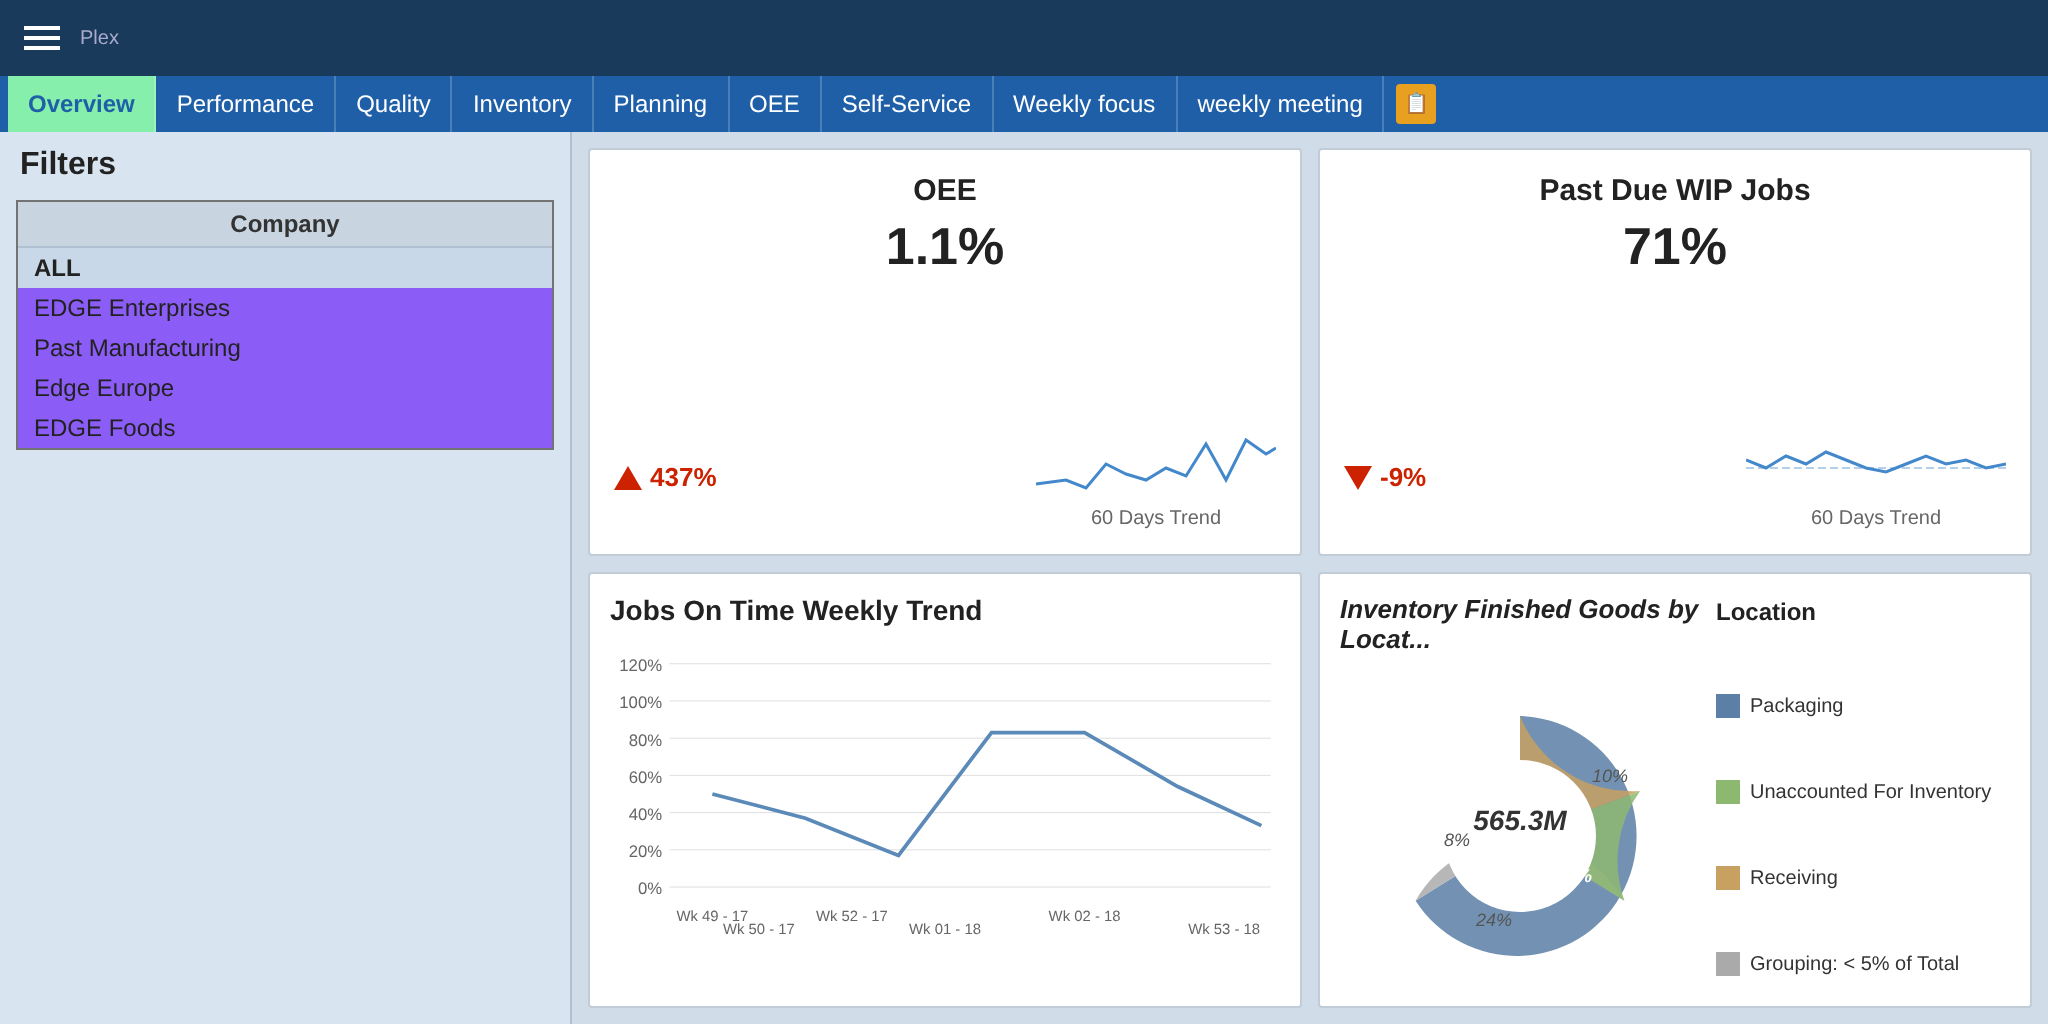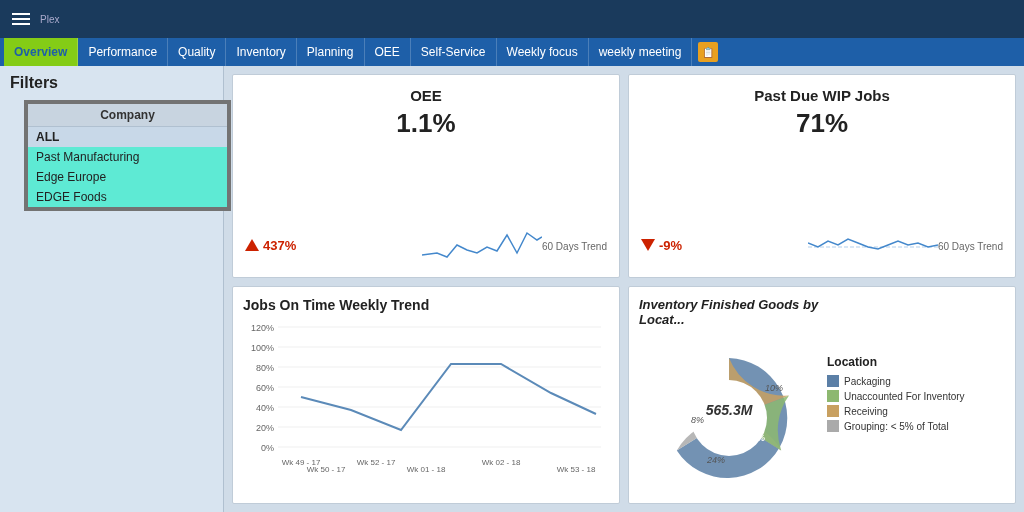--- a/index.html
+++ b/index.html
@@ -34,58 +34,57 @@
       color: white;
       font-size: 12px;
       padding: 4px 10px;
       cursor: pointer;
       height: 100%;
       display: flex;
       align-items: center;
       border-right: 1px solid rgba(255,255,255,0.2);
     }
     .nav-tab.active {
-      background: #84cc16;
+      background: #86efac;
       color: #1e5fa8;
       font-weight: bold;
     }
     .nav-tab-icon {
       width: 20px; height: 20px; margin-left: 6px;
       background: #e8a020; border-radius: 2px;
       display: flex; align-items: center; justify-content: center;
       font-size: 10px;
     }
 
     
     .main {
       display: flex;
       height: calc(512px - 38px - 28px);
       background: #d0dce8;
     }
 
     
     .sidebar {
-      width: 224px;
+      width: 286px;
       background: #d8e4f0;
       border-right: 1px solid #b0c0d0;
       flex-shrink: 0;
       padding: 8px;
     }
     .filters-title {
       font-size: 16px;
       font-weight: bold;
       color: #222;
       margin-bottom: 8px;
       padding-left: 2px;
     }
     .company-table {
-      background: #5eead4;
-      border: 4px solid #737373;
+      background: #8b5cf6;
+      border: 1px solid #737373;
       width: 100%;
-      margin-left: 16px;
     }
     .company-header {
       background: #c8d4e0;
       text-align: center;
       font-size: 12px;
       font-weight: bold;
       padding: 4px;
       color: #333;
       border-bottom: 1px solid #b0c0d0;
     }
@@ -163,40 +162,40 @@
       border-bottom: 12px solid #cc2200;
     }
     .triangle-down {
       width: 0; height: 0;
       border-left: 7px solid transparent;
       border-right: 7px solid transparent;
       border-top: 12px solid #cc2200;
     }
     .trend-chart-container {
       display: flex;
-      flex-direction: row;
+      flex-direction: column;
       align-items: center;
     }
     .trend-label {
       font-size: 10px;
       color: #666;
       margin-top: 2px;
     }
 
     
     .sparkline { display: block; }
 
     
     .chart-card { padding: 10px; }
     .chart-card .card-title { text-align: left; font-size: 14px; margin-bottom: 4px; }
 
     
     .donut-card { flex-direction: row; align-items: center; padding: 10px; }
     .donut-left { display: flex; flex-direction: column; align-items: center; justify-content: center; flex: 1; font-style: italic; }
-    .donut-right { flex: 1; display: flex; flex-direction: column; justify-content: center; padding-left: 8px; }
+    .donut-right { flex: 1; display: flex; flex-direction: column; justify-content: center; padding-left: 8px; gap: 28px; }
     .legend-title { font-size: 12px; font-weight: bold; margin-bottom: 6px; color: #222; }
     .legend-item { display: flex; align-items: center; gap: 5px; font-size: 10px; color: #333; margin-bottom: 3px; }
     .legend-color { width: 12px; height: 12px; flex-shrink: 0; }
   </style>
 </head>
 <body>
 
 <div class="header">
   <div class="header-menu-icon">
     <span></span>
@@ -221,20 +220,21 @@
   <div class="nav-tab-icon">📋</div>
 </div>
 
 <div class="main">
 
   <div class="sidebar">
     <div class="filters-title">Filters</div>
     <div class="company-table">
       <div class="company-header">Company</div>
       <div class="company-row selected">ALL</div>
+      <div class="company-row">EDGE Enterprises</div>
       <div class="company-row">Past Manufacturing</div>
       <div class="company-row">Edge Europe</div>
       <div class="company-row">EDGE Foods</div>
     </div>
   </div>
 
   <div class="content">
 
     <div class="card oee-card">
       <div class="card-title">OEE</div>

